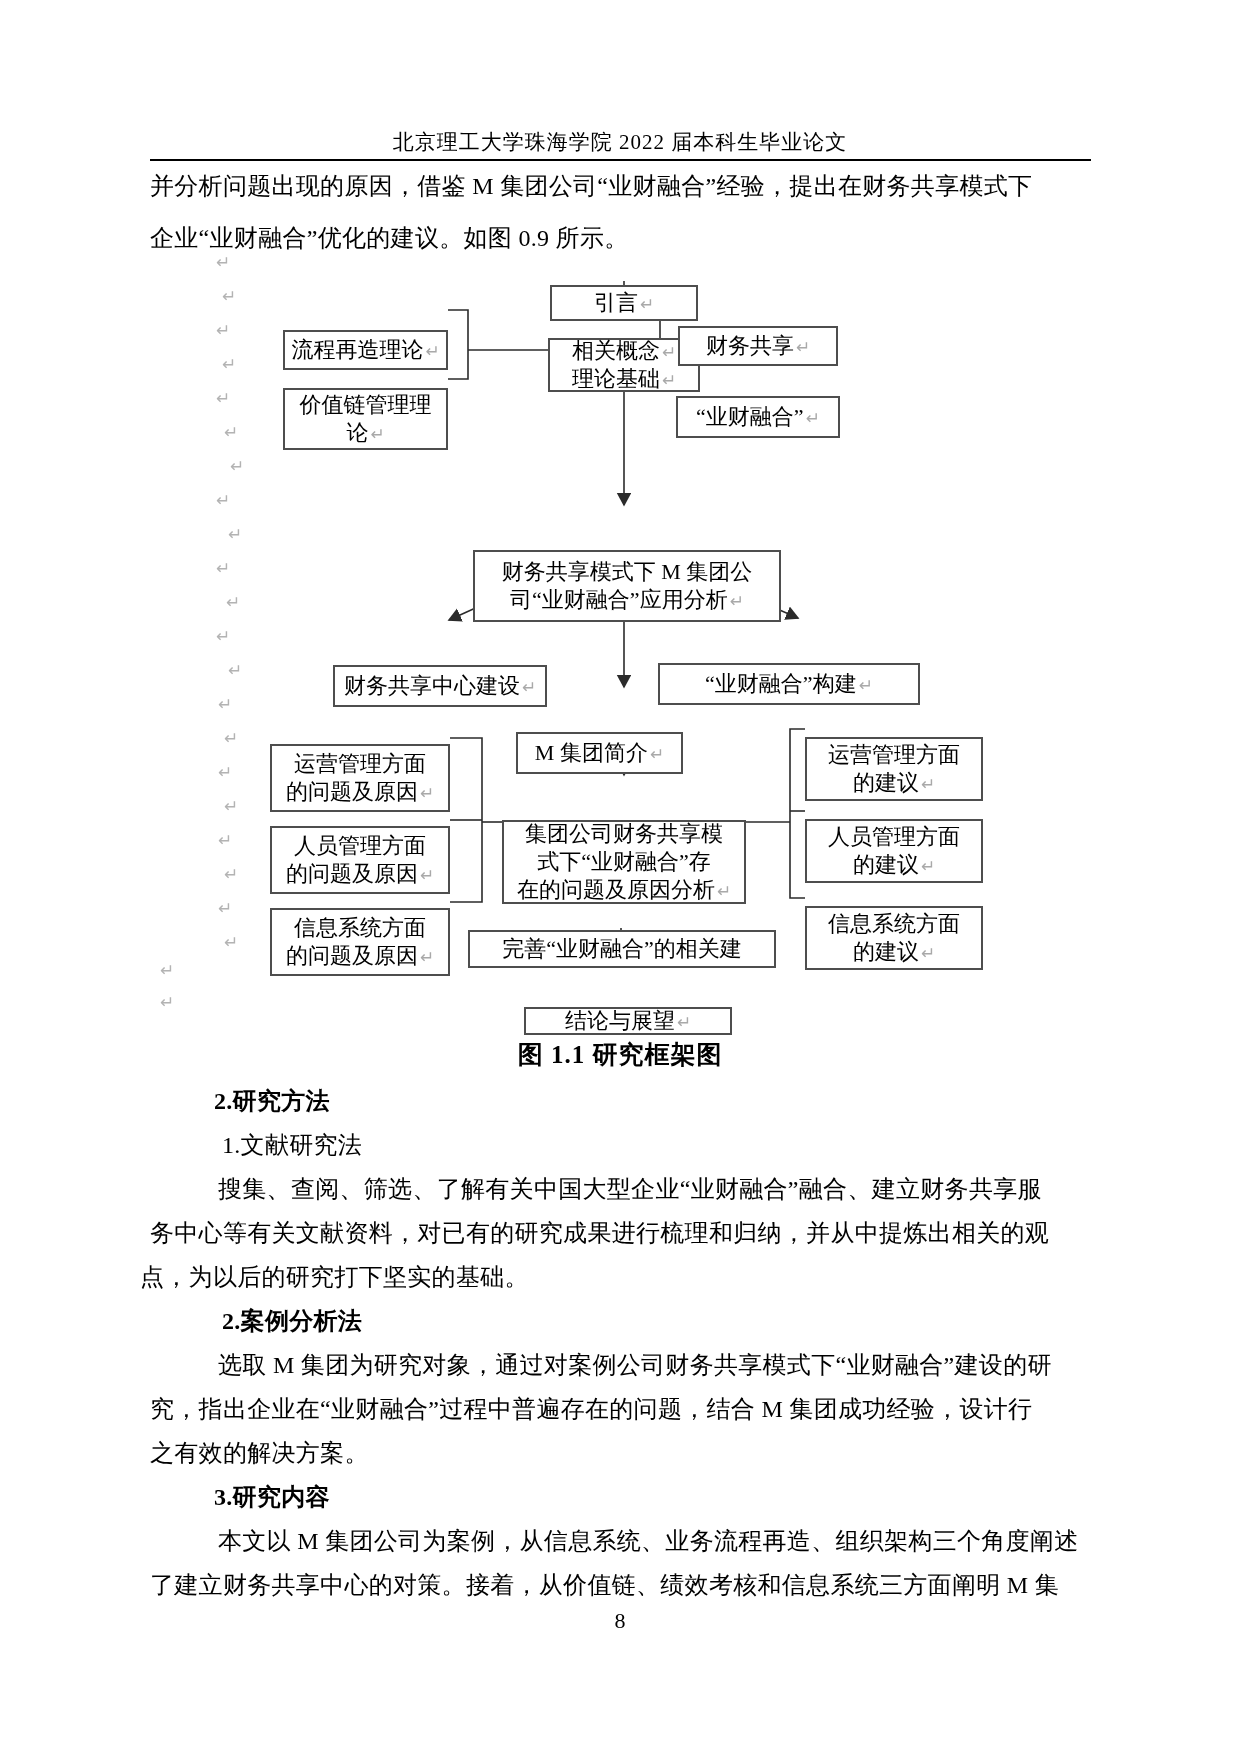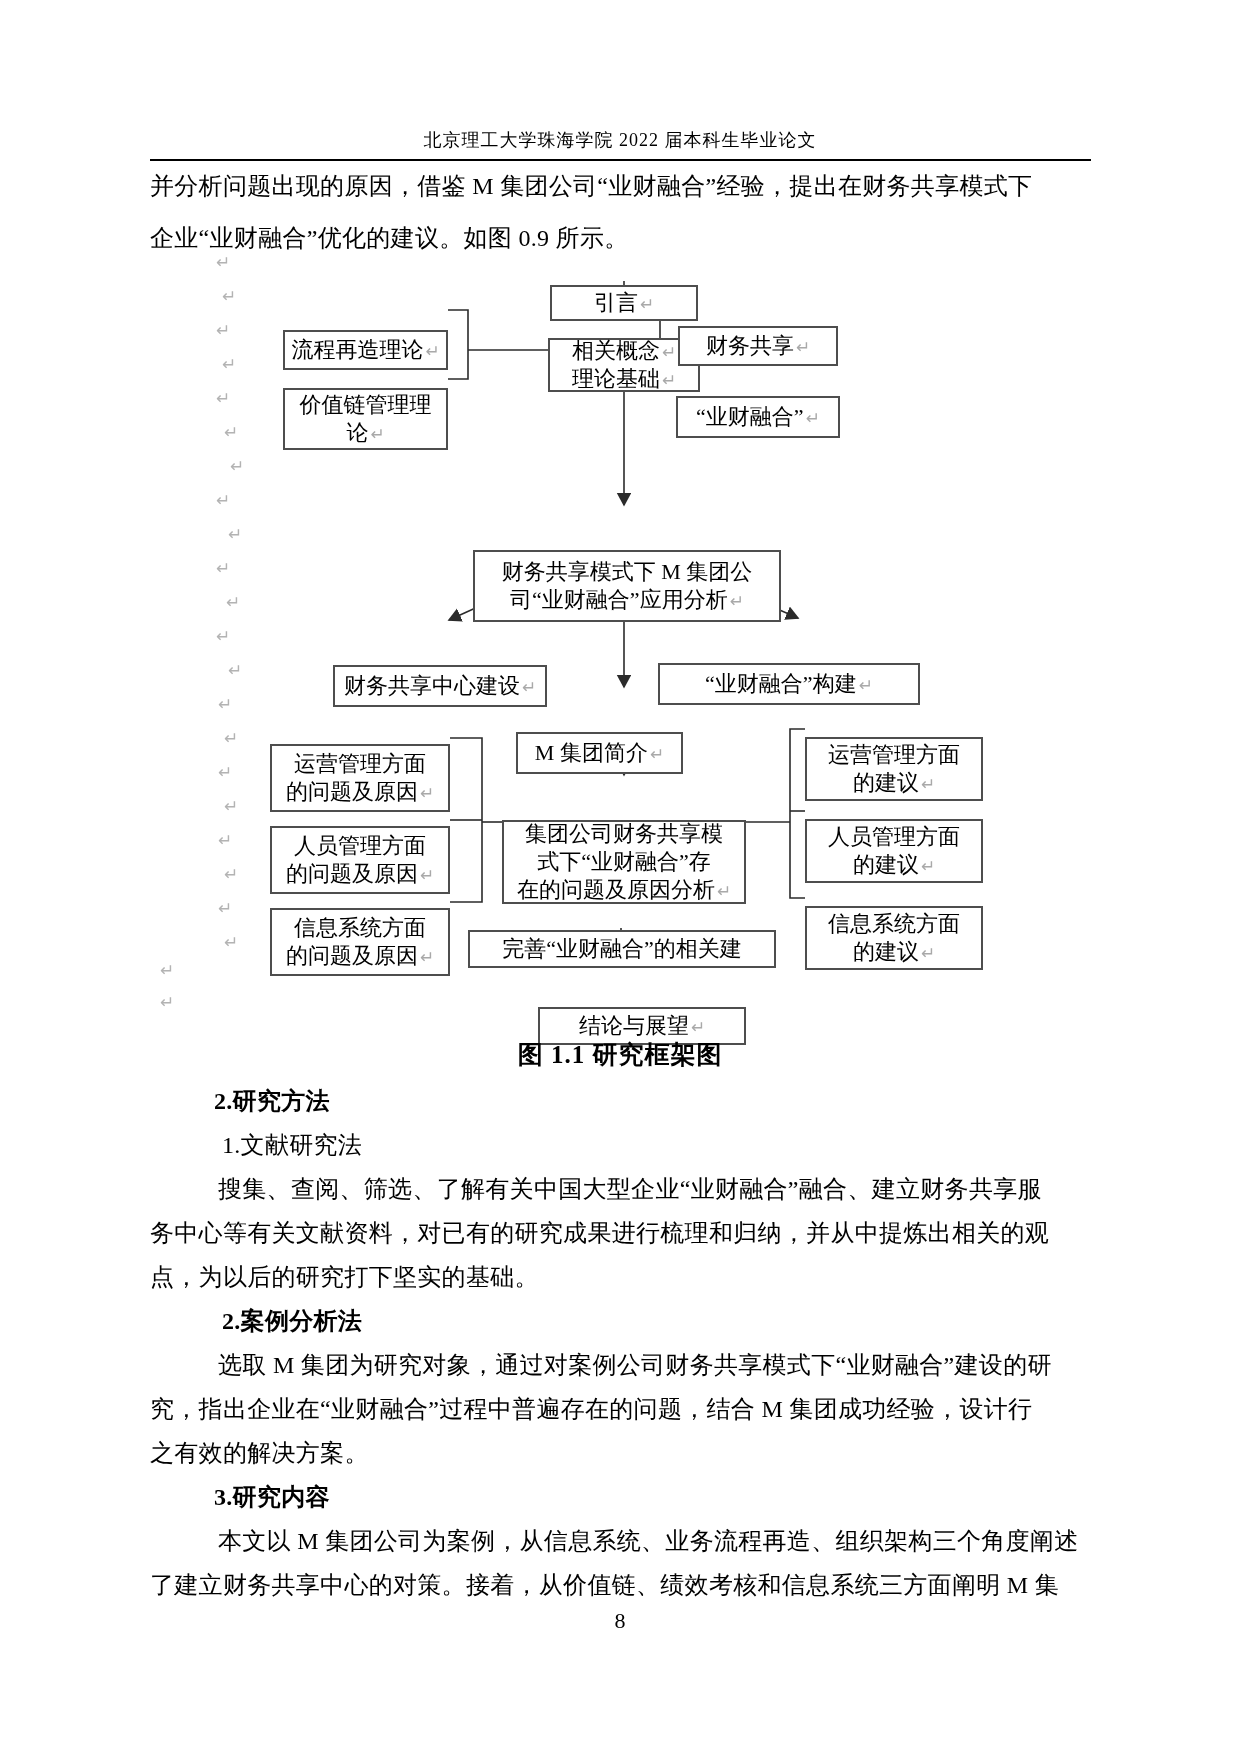--- a/index.html
+++ b/index.html
@@ -1,19 +1,19 @@
 <!DOCTYPE html>
 <html><head>
 <meta charset="utf-8">
 <style>
   html,body{margin:0;padding:0;background:#e8e8e8;}
   .page{position:relative;width:1240px;height:1754px;background:#ffffff;margin:0 auto;
         font-family:"Liberation Serif", serif;color:#000;overflow:hidden;}
   .header-title{position:absolute;top:128px;left:150px;width:940px;text-align:center;
-        font-size:18px;letter-spacing:1px;white-space:nowrap;}
+        font-size:21px;letter-spacing:1px;white-space:nowrap;}
   .header-rule{position:absolute;top:159px;left:150px;width:941px;height:2px;background:#000;}
   .body-line{position:absolute;font-size:24px;white-space:nowrap;letter-spacing:0.3px;}
   .bold{font-weight:bold;}
   .fc{position:absolute;left:150px;top:240px;width:940px;height:790px;}
   .fc svg{position:absolute;left:0;top:0;}
   .fc-box{position:absolute;border:2px solid #4e4e4e;background:#fff;box-sizing:border-box;
         display:flex;flex-direction:column;align-items:center;justify-content:center;
         font-size:22px;line-height:1.28;text-align:center;margin-top:40px;}
   .ln{white-space:nowrap;}
   .pm{color:#a9a9a9;font-size:17px;margin-left:2px;font-family:"DejaVu Sans", sans-serif;}
@@ -167,32 +167,32 @@
 
     <div class="fc-box" style="left:655px;top:626px;width:178px;height:64px;">
       <div class="ln"><span>信息系统方面</span></div>
       <div class="ln"><span>的建议</span><span class="pm">↵</span></div>
     </div>
 
     <div class="fc-box" style="left:318px;top:650px;width:308px;height:38px;">
       <div class="ln"><span>完善“业财融合”的相关建</span></div>
     </div>
 
-    <div class="fc-box" style="left:388px;top:727px;width:208px;height:38px;">
+    <div class="fc-box" style="left:374px;top:727px;width:208px;height:28px;">
       <div class="ln"><span>结论与展望</span><span class="pm">↵</span></div>
     </div>
   </div>
 
   <div class="caption">图 1.1 研究框架图</div>
 
   <div class="body-line bold" style="top:1085px;left:214px;">2.研究方法</div>
   <div class="body-line" style="top:1129px;left:222px;">1.文献研究法</div>
   <div class="body-line" style="top:1173px;left:218px;">搜集、查阅、筛选、了解有关中国大型企业“业财融合”融合、建立财务共享服</div>
   <div class="body-line" style="top:1217px;left:150px;">务中心等有关文献资料，对已有的研究成果进行梳理和归纳，并从中提炼出相关的观</div>
-  <div class="body-line" style="top:1261px;left:150px;text-align:right;">点，为以后的研究打下坚实的基础。</div>
+  <div class="body-line" style="top:1261px;left:140px;text-align:right;">点，为以后的研究打下坚实的基础。</div>
   <div class="body-line" style="top:1305px;left:222px;font-weight:bold;">2.案例分析法</div>
   <div class="body-line" style="top:1349px;left:218px;">选取 M 集团为研究对象，通过对案例公司财务共享模式下“业财融合”建设的研</div>
   <div class="body-line" style="top:1393px;left:150px;">究，指出企业在“业财融合”过程中普遍存在的问题，结合 M 集团成功经验，设计行</div>
   <div class="body-line" style="top:1437px;left:150px;">之有效的解决方案。</div>
   <div class="body-line bold" style="top:1481px;left:214px;">3.研究内容</div>
   <div class="body-line" style="top:1525px;left:218px;">本文以 M 集团公司为案例，从信息系统、业务流程再造、组织架构三个角度阐述</div>
   <div class="body-line" style="top:1569px;left:150px;">了建立财务共享中心的对策。接着，从价值链、绩效考核和信息系统三方面阐明 M 集</div>
 
   <div class="page-number">8</div>
 

